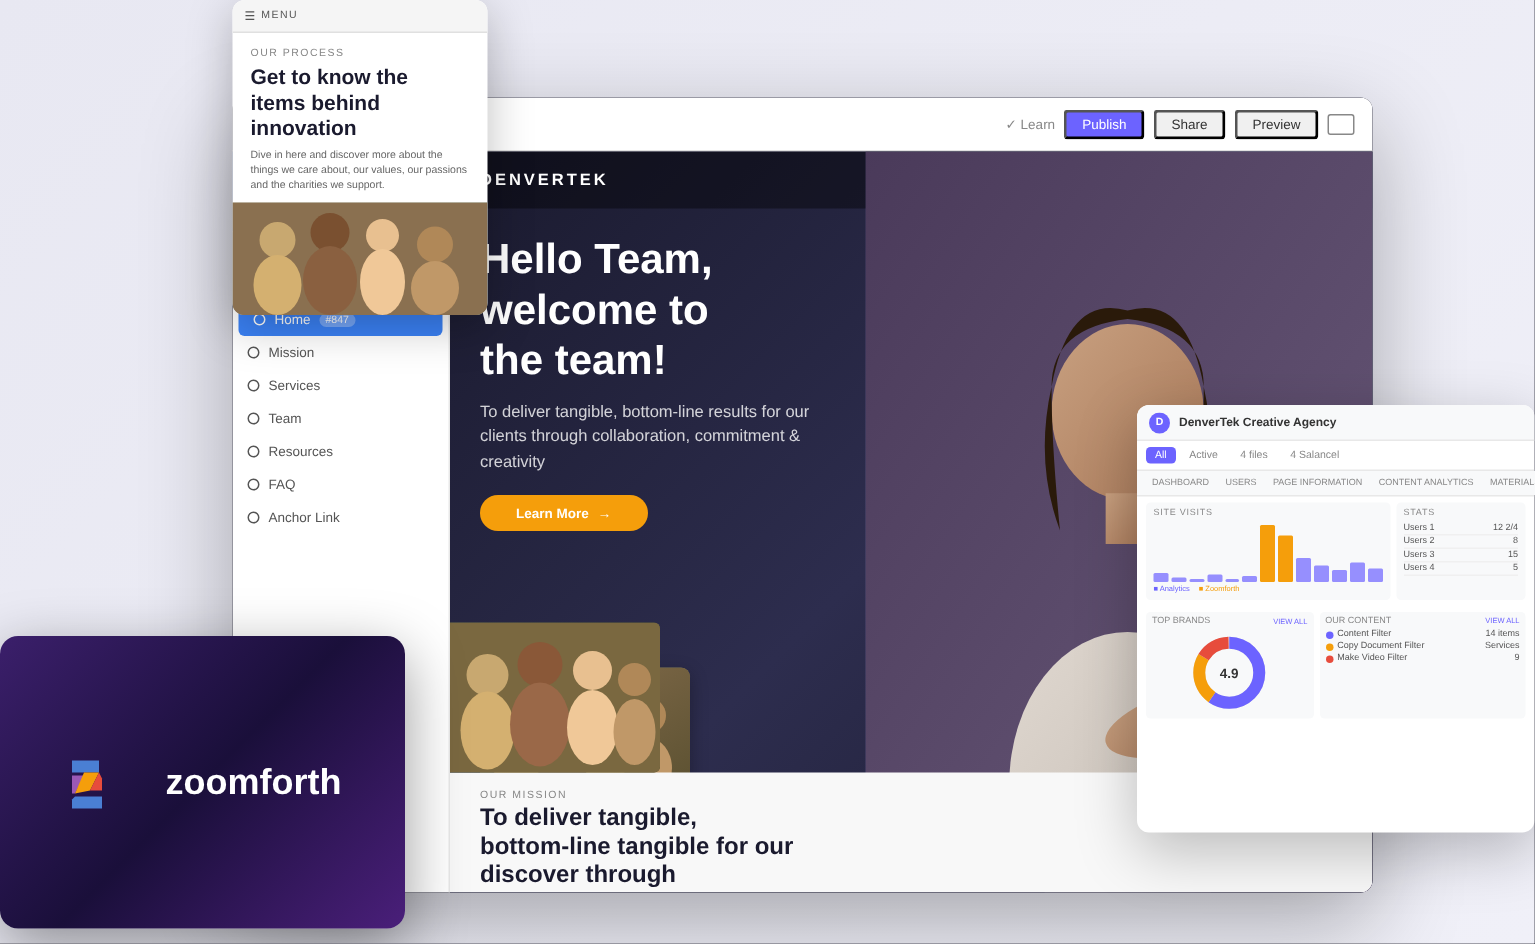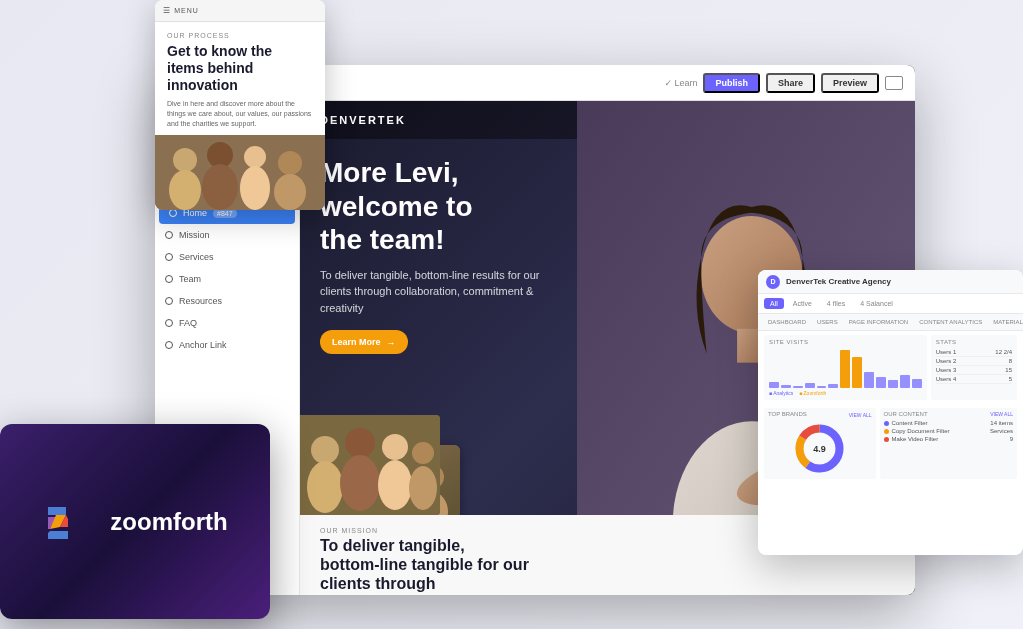--- a/index.html
+++ b/index.html
@@ -69,21 +69,21 @@
 
     .topbar-saved {
       font-size: 9px;
       color: #888;
     }
 
     .topbar-btn {
       padding: 3px 10px;
       border-radius: 3px;
       font-size: 9px;
-      font-weight: 700;
+      font-weight: 400;
       cursor: pointer;
     }
 
     .topbar-btn-publish {
       background: #6c63ff;
       color: white;
     }
 
     .topbar-btn-share {
       background: #f0f0f0;
@@ -286,21 +286,21 @@
       font-size: 11px;
       margin-top: 10px;
       line-height: 1.5;
       max-width: 220px;
     }
 
     .hero-cta {
       margin-top: 14px;
       background: #f59e0b;
       color: white;
-      padding: 7px 12px;
+      padding: 7px 24px;
       border-radius: 20px;
       font-size: 9px;
       font-weight: 600;
       display: inline-flex;
       align-items: center;
       gap: 6px;
       cursor: pointer;
     }
 
     
@@ -747,21 +747,21 @@
           <ellipse cx="200" cy="340" rx="60" ry="20" fill="url(#skinGrad)" transform="rotate(-15 200 340)"></ellipse>
 
           <rect x="170" y="305" width="80" height="55" rx="3" fill="#555" transform="rotate(-5 210 332)"></rect>
           <rect x="173" y="308" width="74" height="48" rx="2" fill="#888" transform="rotate(-5 210 332)"></rect>
         </svg>
       </div>
     </div>
 
     <div class="hero-content">
       <div class="hero-greeting">
-        <div>More Levi,</div>
+        <div>Hello Team,</div>
         <div>welcome to</div>
         <div>the team!</div>
       </div>
       <div class="hero-subtitle">To deliver tangible, bottom-line results for our clients through collaboration, commitment &amp; creativity</div>
       <div class="hero-cta">
         <span>Learn More</span>
         <span>→</span>
       </div>
     </div>
 
@@ -784,21 +784,21 @@
         <circle cx="112" cy="32" r="12" fill="#b08858"></circle>
         <ellipse cx="112" cy="67" rx="16" ry="20" fill="#c09868"></ellipse>
       </svg>
     </div>
 
     <div class="hero-bottom">
       <div class="hero-bottom-label">OUR MISSION</div>
       <div class="hero-bottom-text">
         <div>To deliver tangible,</div>
         <div>bottom-line tangible for our</div>
-        <div>clients through</div>
+        <div>discover through</div>
       </div>
     </div>
 
     <div style="position:absolute;bottom:80px;left:-5px;width:145px;height:100px;background:linear-gradient(135deg,#6a6a4a,#4a4a2a);border-radius:4px;overflow:hidden;">
       <svg width="145" height="100" viewBox="0 0 145 100">
         <rect width="145" height="100" fill="#7a6840"></rect>
         <circle cx="30" cy="35" r="14" fill="#c8a870"></circle>
         <ellipse cx="30" cy="72" rx="18" ry="26" fill="#d4b070"></ellipse>
         <circle cx="65" cy="28" r="15" fill="#8a5838"></circle>
         <ellipse cx="65" cy="68" rx="20" ry="28" fill="#9a6848"></ellipse>

